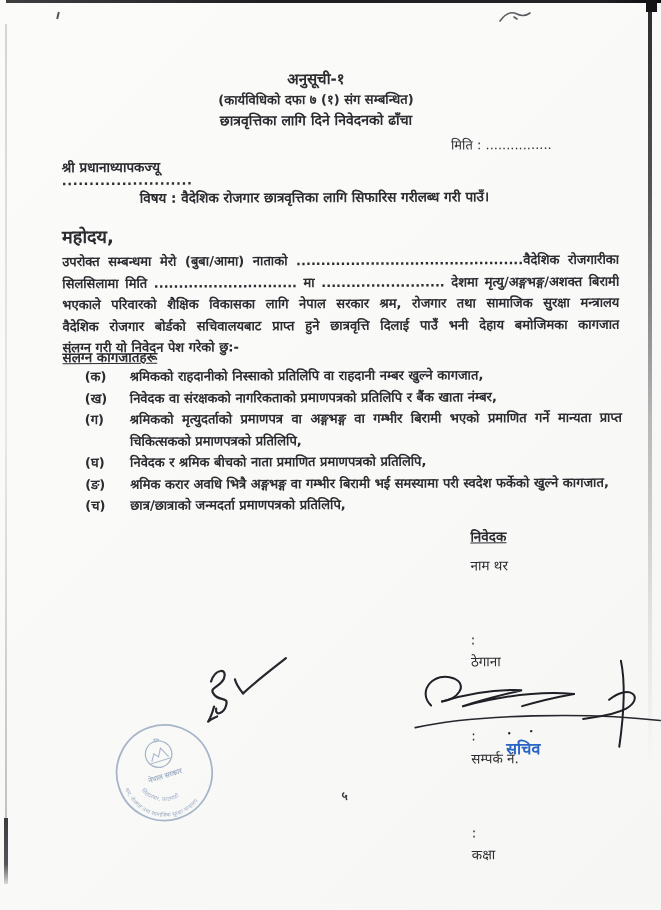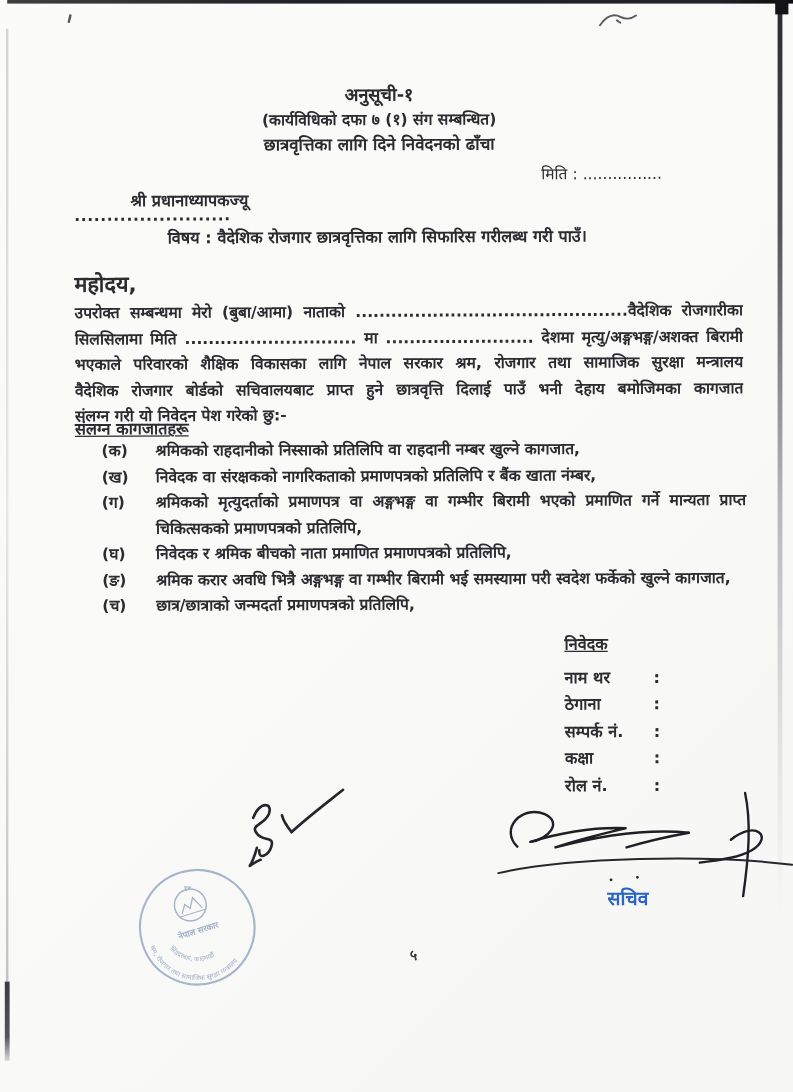--- a/index.html
+++ b/index.html
@@ -23,39 +23,39 @@
     background:linear-gradient(180deg,#3a3a3f,#55555b 70%,rgba(90,90,96,.2));}
   .speck{position:absolute;left:57px;top:12px;width:2px;height:7px;background:#55545a;transform:rotate(14deg);}
 
   .content{position:absolute;inset:0;transform:rotate(-0.25deg);}
 
   .c{text-align:center;}
   .hdr1{position:absolute;left:0;right:26px;top:68px;font-size:15px;font-weight:bold;}
   .hdr2{position:absolute;left:0;right:26px;top:90px;font-size:13px;font-weight:bold;}
   .hdr3{position:absolute;left:0;right:26px;top:110px;font-size:14px;font-weight:bold;}
   .date{position:absolute;right:108px;top:136px;font-size:13px;font-weight:normal;}
-  .addressee{position:absolute;left:63px;top:157px;font-size:13.5px;font-weight:bold;margin-left:47px;}
+  .addressee{position:absolute;left:63px;top:157px;font-size:13.5px;font-weight:bold;}
   .addr-dots{position:absolute;left:63px;top:172px;font-size:13px;font-weight:bold;letter-spacing:.5px;}
   .subject{position:absolute;left:30px;right:60px;top:188px;font-size:13.5px;font-weight:bold;text-align:center;}
   .salutation{position:absolute;left:63px;top:223px;font-size:18px;font-weight:bold;}
 
   .body{position:absolute;left:63px;top:250px;width:557px;font-size:13px;font-weight:600;}
   .body .ln{display:block;height:21.5px;line-height:21.5px;white-space:nowrap;
     text-align:justify;text-align-last:justify;overflow:hidden;}
   .body .ln.last{text-align-last:left;}
 
   .attach-h{position:absolute;left:63px;top:347px;font-size:13.5px;font-weight:bold;text-decoration:underline;text-align:right;}
   .attach-list{position:absolute;left:85px;top:365px;width:537px;font-size:13px;font-weight:600;}
   .attach-row{display:flex;line-height:21.5px;}
   .attach-label{flex:0 0 45px;}
   .attach-text{flex:1;text-align:justify;}
 
   .applicant{position:absolute;left:470px;top:528px;font-size:13.5px;}
   .applicant-h{font-weight:bold;text-decoration:underline;margin-bottom:9px;}
-  .app-row{display:flex;line-height:22.4px;font-weight:700;}
+  .app-row{display:flex;line-height:22.4px;font-weight:400;flex-direction:column;}
   .app-label{flex:0 0 74px;}
   .app-colon{flex:0 0 10px;}
 
   .secretary{position:absolute;left:487px;top:738px;width:70px;text-align:center;
     font-size:16px;font-weight:bold;color:#2b66c4;}
   .pagenum{position:absolute;left:340px;top:787px;font-size:12px;font-weight:bold;color:#3c3c42;}
 
   svg{display:block;}
   .sig-left{position:absolute;left:183px;top:648px;}
   .sig-right{position:absolute;left:412px;top:660px;}

